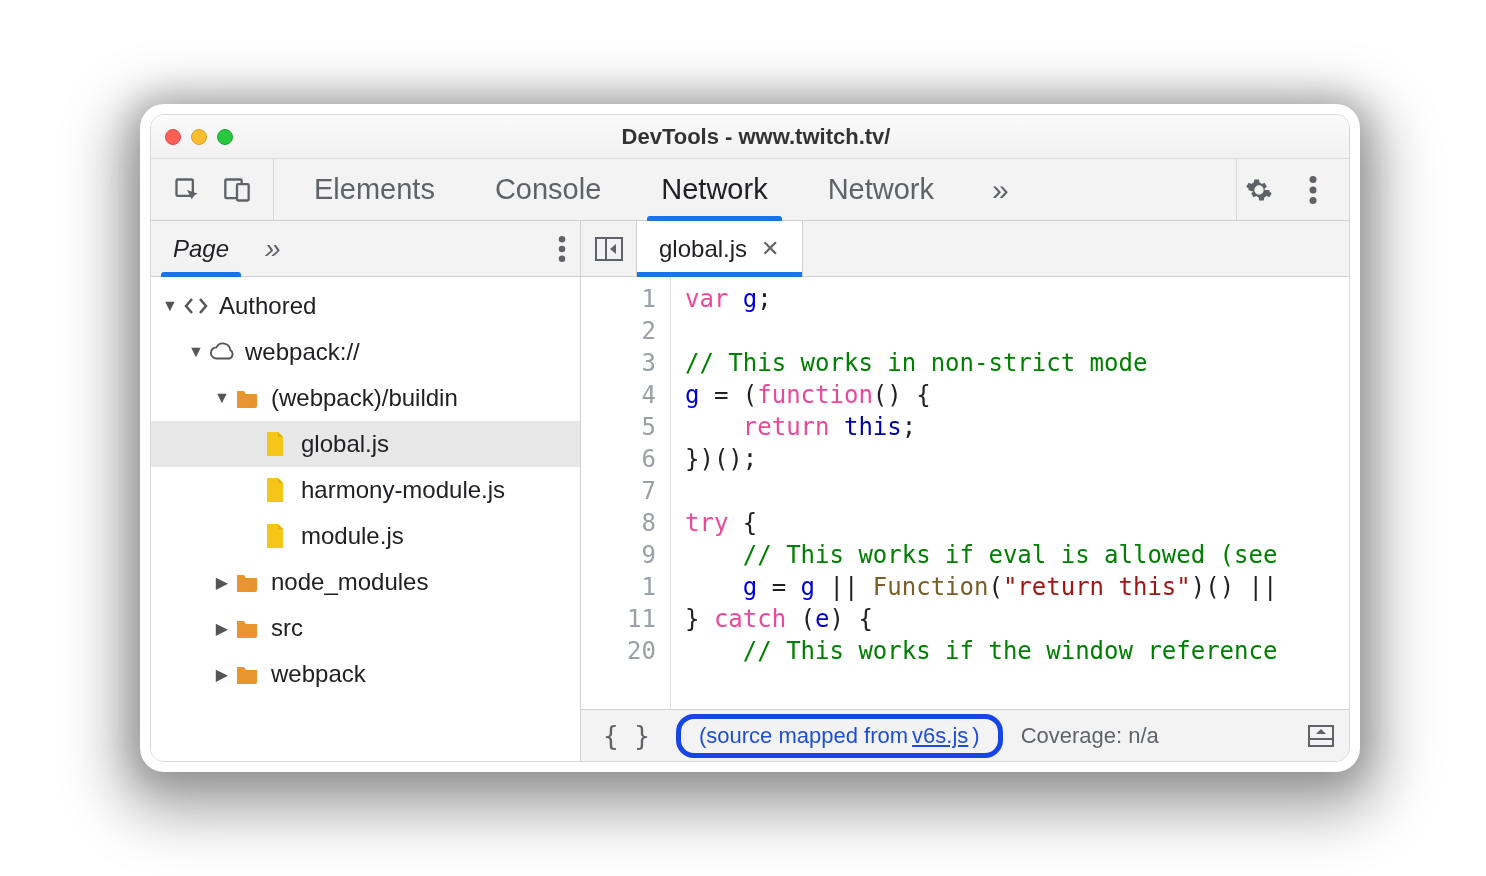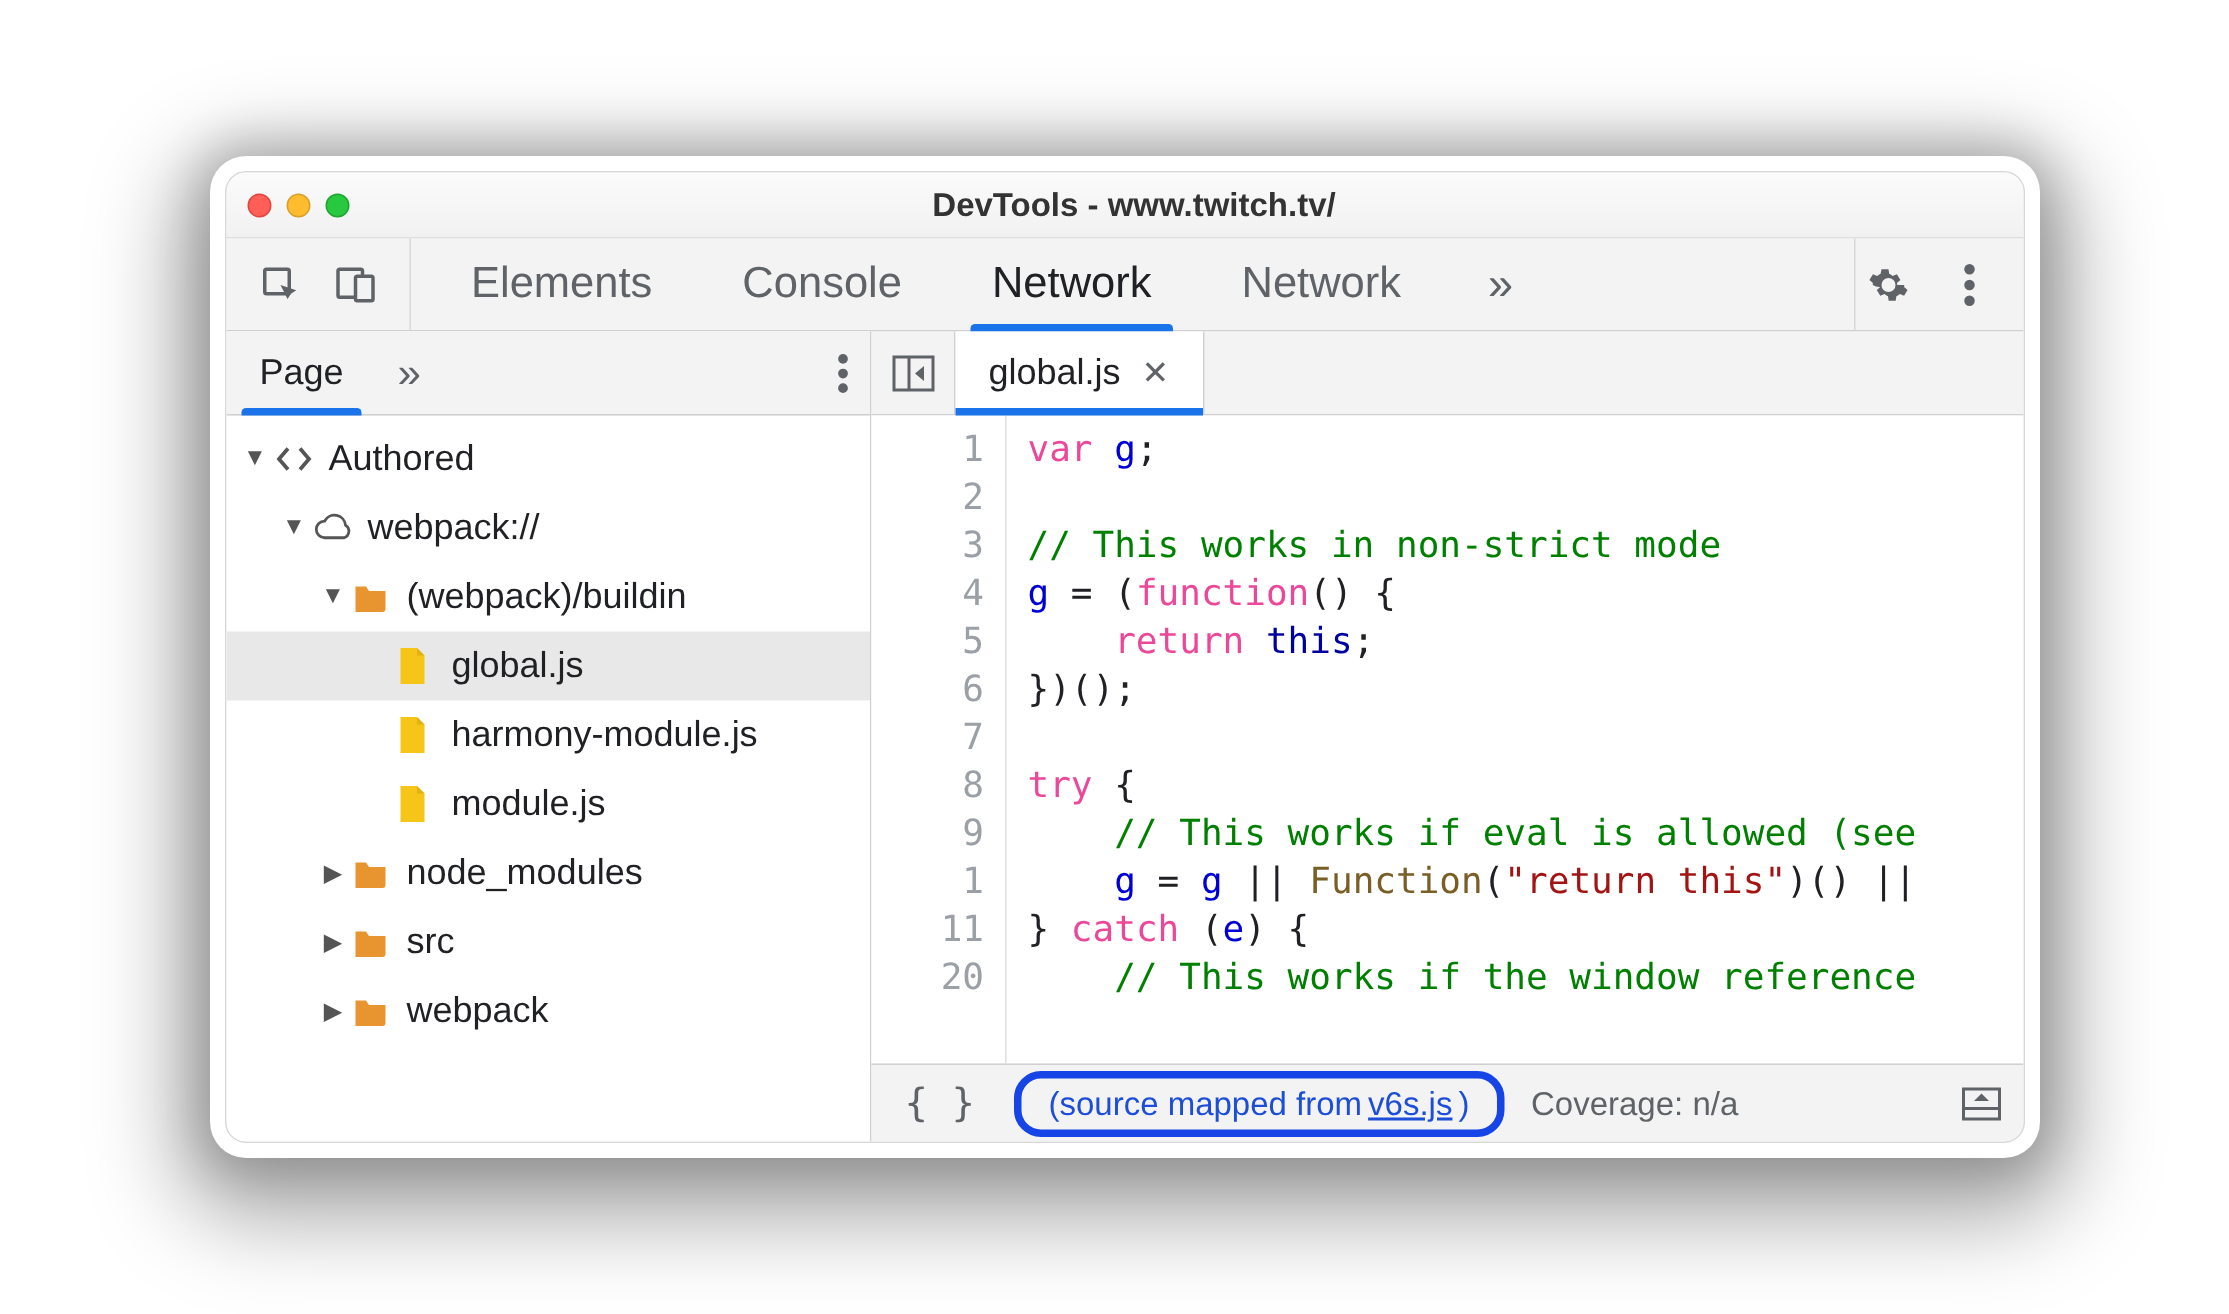--- a/index.html
+++ b/index.html
@@ -56,21 +56,21 @@
   .mtab.active{ color:#202124; }
   .mtab.active::after{ content:""; position:absolute; left:16px; right:16px; bottom:-1px; height:5px; background:#1a73e8; border-radius:3px 3px 0 0; }
   .more-double{ display:flex; align-items:center; padding:0 18px; font-size:30px; color:#5f6368;}
   .tabbar .right{ margin-left:auto; display:flex; align-items:center; gap:10px; padding-right:14px; border-left:1px solid #d8d8d8;}
   .right .ibtn{ width:44px; height:44px; display:flex; align-items:center; justify-content:center; color:#5f6368;}
 
   .panes{ display:flex; height: 540px; }
 
   
   .left-pane{ width: 430px; border-right:1px solid #d0d0d0; display:flex; flex-direction:column; background:#fff;}
-  .lp-tabs{ height:56px; display:flex; align-items:stretch; border-bottom:1px solid #d0d0d0; background:#f3f3f3;}
+  .lp-tabs{ height:56px; display:flex; align-items:stretch; border-bottom:1px solid #d0d0d0; background:#f3f3f3;font-style:italic;}
   .lp-tab{ display:flex; align-items:center; padding:0 22px; font-size:24px; color:#202124; position:relative;}
   .lp-tab.active::after{ content:""; position:absolute; left:10px; right:10px; bottom:-1px; height:5px; background:#1a73e8; border-radius:3px 3px 0 0;}
   .lp-more{ display:flex; align-items:center; padding:0 14px; color:#5f6368; font-size:28px;}
   .lp-right{ margin-left:auto; display:flex; align-items:center; padding-right:14px; color:#5f6368;}
 
   .tree{ flex:1; overflow:auto; font-size:24px; color:#202124; padding:6px 0;}
   .trow{ display:flex; align-items:center; height:46px; white-space:nowrap; cursor:default;}
   .trow.sel{ background:#e8e8e8; }
   .indent0{padding-left:10px;} .indent1{padding-left:36px;} .indent2{padding-left:62px;} .indent3{padding-left:92px;}
   .tw{ width:18px; text-align:center; color:#555; margin-right:4px; font-size:16px;}

